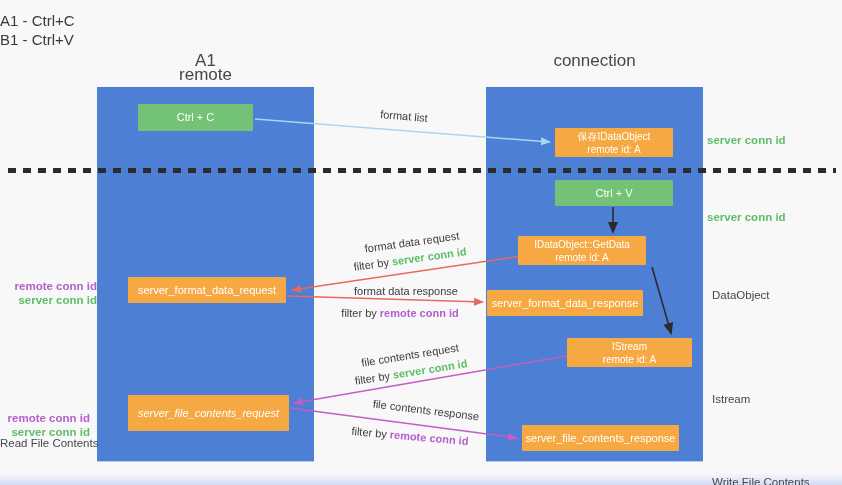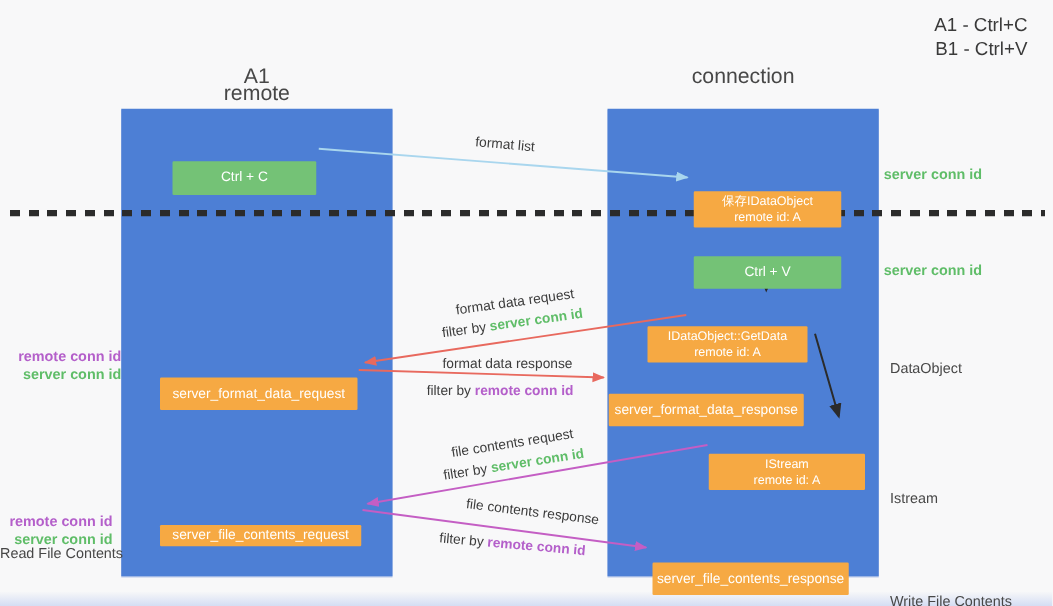--- a/index.html
+++ b/index.html
@@ -4,31 +4,31 @@
 <style>
   html,body{margin:0;padding:0;}
   body{
     width:842px;height:485px;position:relative;overflow:hidden;
     background:#f8f8f9;
     font-family:"Liberation Sans","DejaVu Sans",sans-serif;
     color:#3f3f3f;
   }
   .abs{position:absolute;}
   
-  .title{left:0;top:11px;width:822px;text-align:right;font-size:15px;line-height:19px;color:#3a3a3a;}
+  .title{left:0;top:11px;width:822px;text-align:left;font-size:15px;line-height:19px;color:#3a3a3a;}
   
   .col-head{top:54px;width:217px;text-align:center;font-size:17px;line-height:14px;color:#474747;}
   
   .lane{top:87px;width:217px;height:374px;background:#4d7fd5;box-shadow:0 1px 0 #b9c8ea;}
   
   .dotted{left:8px;top:168px;width:828px;height:5px;
     background:repeating-linear-gradient(90deg,#2b2b2b 0 8px,transparent 8px 15px);}
   
   .node{display:flex;align-items:center;justify-content:center;flex-direction:column;
-    background:#f6a943;color:#fff;font-size:11px;text-align:center;border-radius:1px;margin-top:25px;}
+    background:#f6a943;color:#fff;font-size:11px;text-align:center;border-radius:1px;}
   .node.green{background:#74c276;}
   .node .l2{font-size:10px;line-height:13px;}
   .node .l1{line-height:13px;}
   
   .ann{font-size:11.5px;line-height:14px;white-space:nowrap;}
   .ann-gray{color:#474747;margin-top:44px;}
   .ann-green{color:#5fbd68;font-weight:bold;}
   .ann-purple{color:#b45fca;font-weight:bold;}
   .right-align{text-align:right;}
   
@@ -84,21 +84,21 @@
   <line x1="566" y1="356" x2="294" y2="403" stroke="#c45ec4" stroke-width="1.5" marker-end="url(#m-mag)"></line>
   <line x1="290" y1="408" x2="517" y2="438" stroke="#c45ec4" stroke-width="1.5" marker-end="url(#m-mag)"></line>
 </svg>
 
 <div class="abs node green z3" style="left:138px;top:104px;width:115px;height:27px;">
   <span class="l1">Ctrl + C</span>
 </div>
 <div class="abs node z3" style="left:128px;top:277px;width:158px;height:26px;">
   <span class="l1">server_format_data_request</span>
 </div>
-<div class="abs node z3" style="left:128px;top:395px;width:161px;height:17px;">
+<div class="abs node z3" style="left:128px;top:395px;width:161px;height:36px;font-style:italic;">
   <span class="l1">server_file_contents_request</span>
 </div>
 
 <div class="abs node z3" style="left:555px;top:128px;width:118px;height:29px;">
   <span class="l2">保存IDataObject</span>
   <span class="l2">remote id: A</span>
 </div>
 <div class="abs node green z3" style="left:555px;top:180px;width:118px;height:26px;">
   <span class="l1">Ctrl + V</span>
 </div>

